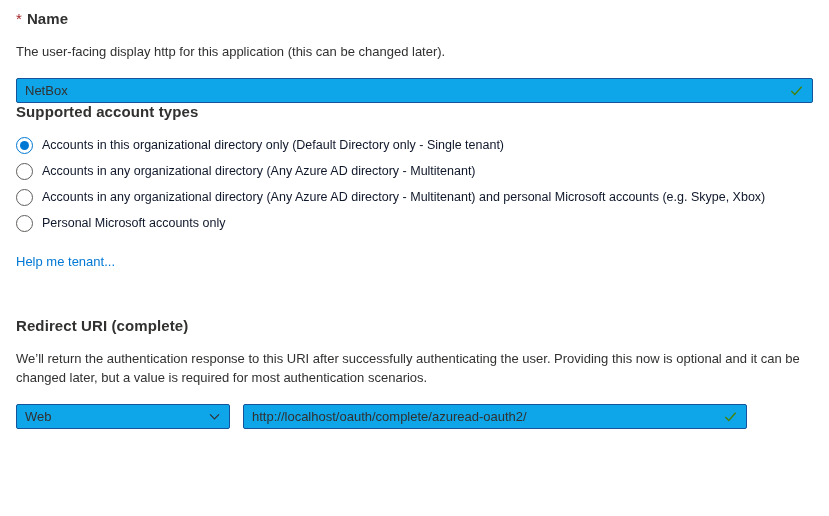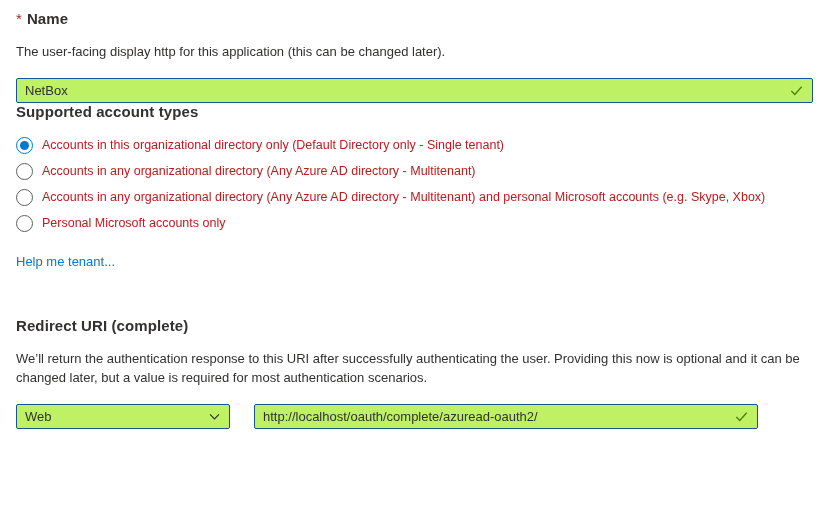--- a/index.html
+++ b/index.html
@@ -33,21 +33,21 @@
   .name-desc { margin-top: 15px; }
 
   .text-input {
     display: flex;
     align-items: center;
     border: 1px solid #15549c;
     border-radius: 2px;
     height: 25px;
     padding: 0 8px;
     font-size: 13px;
-    background: #bef264;
+    background: #0ea5e9;
   }
   .text-input .value { flex: 1 1 auto; white-space: nowrap; overflow: hidden; }
   .name-input { margin-top: 17px; width: 797px; }
 
   .icon-slot { flex: none; display: flex; align-items: center; margin-left: 8px; }
 
   .section2 { }
   .question { margin-top: 20px; font-size: 13px; }
 
   .radio-group { margin-top: 12px; }
@@ -70,41 +70,41 @@
   .radio.checked::after {
     content: "";
     position: absolute;
     left: 3px; top: 3px; right: 3px; bottom: 3px;
     border-radius: 50%;
     background: #0078d4;
   }
   .radio-label {
     font-size: 12.5px;
     margin-left: 9px;
-    color: #b91c1c;
+    color: #0f172a;
     white-space: nowrap;
   }
 
   .help-link {
     display: inline-block;
     margin-top: 18px;
     font-size: 13px;
     color: #0078d4;
     text-decoration: none;
     cursor: pointer;
   }
 
   .section3 { margin-top: 47px; }
   .redirect-desc { margin-top: 15px; max-width: 800px; }
 
   .uri-row {
     margin-top: 17px;
     display: flex;
     align-items: center;
-    gap: 24px;
+    gap: 13px;
   }
   .platform-select {
     width: 214px;
     cursor: pointer;
   }
   .uri-input { width: 504px; }
 
   svg { display: block; }
 </style>
 </head>

